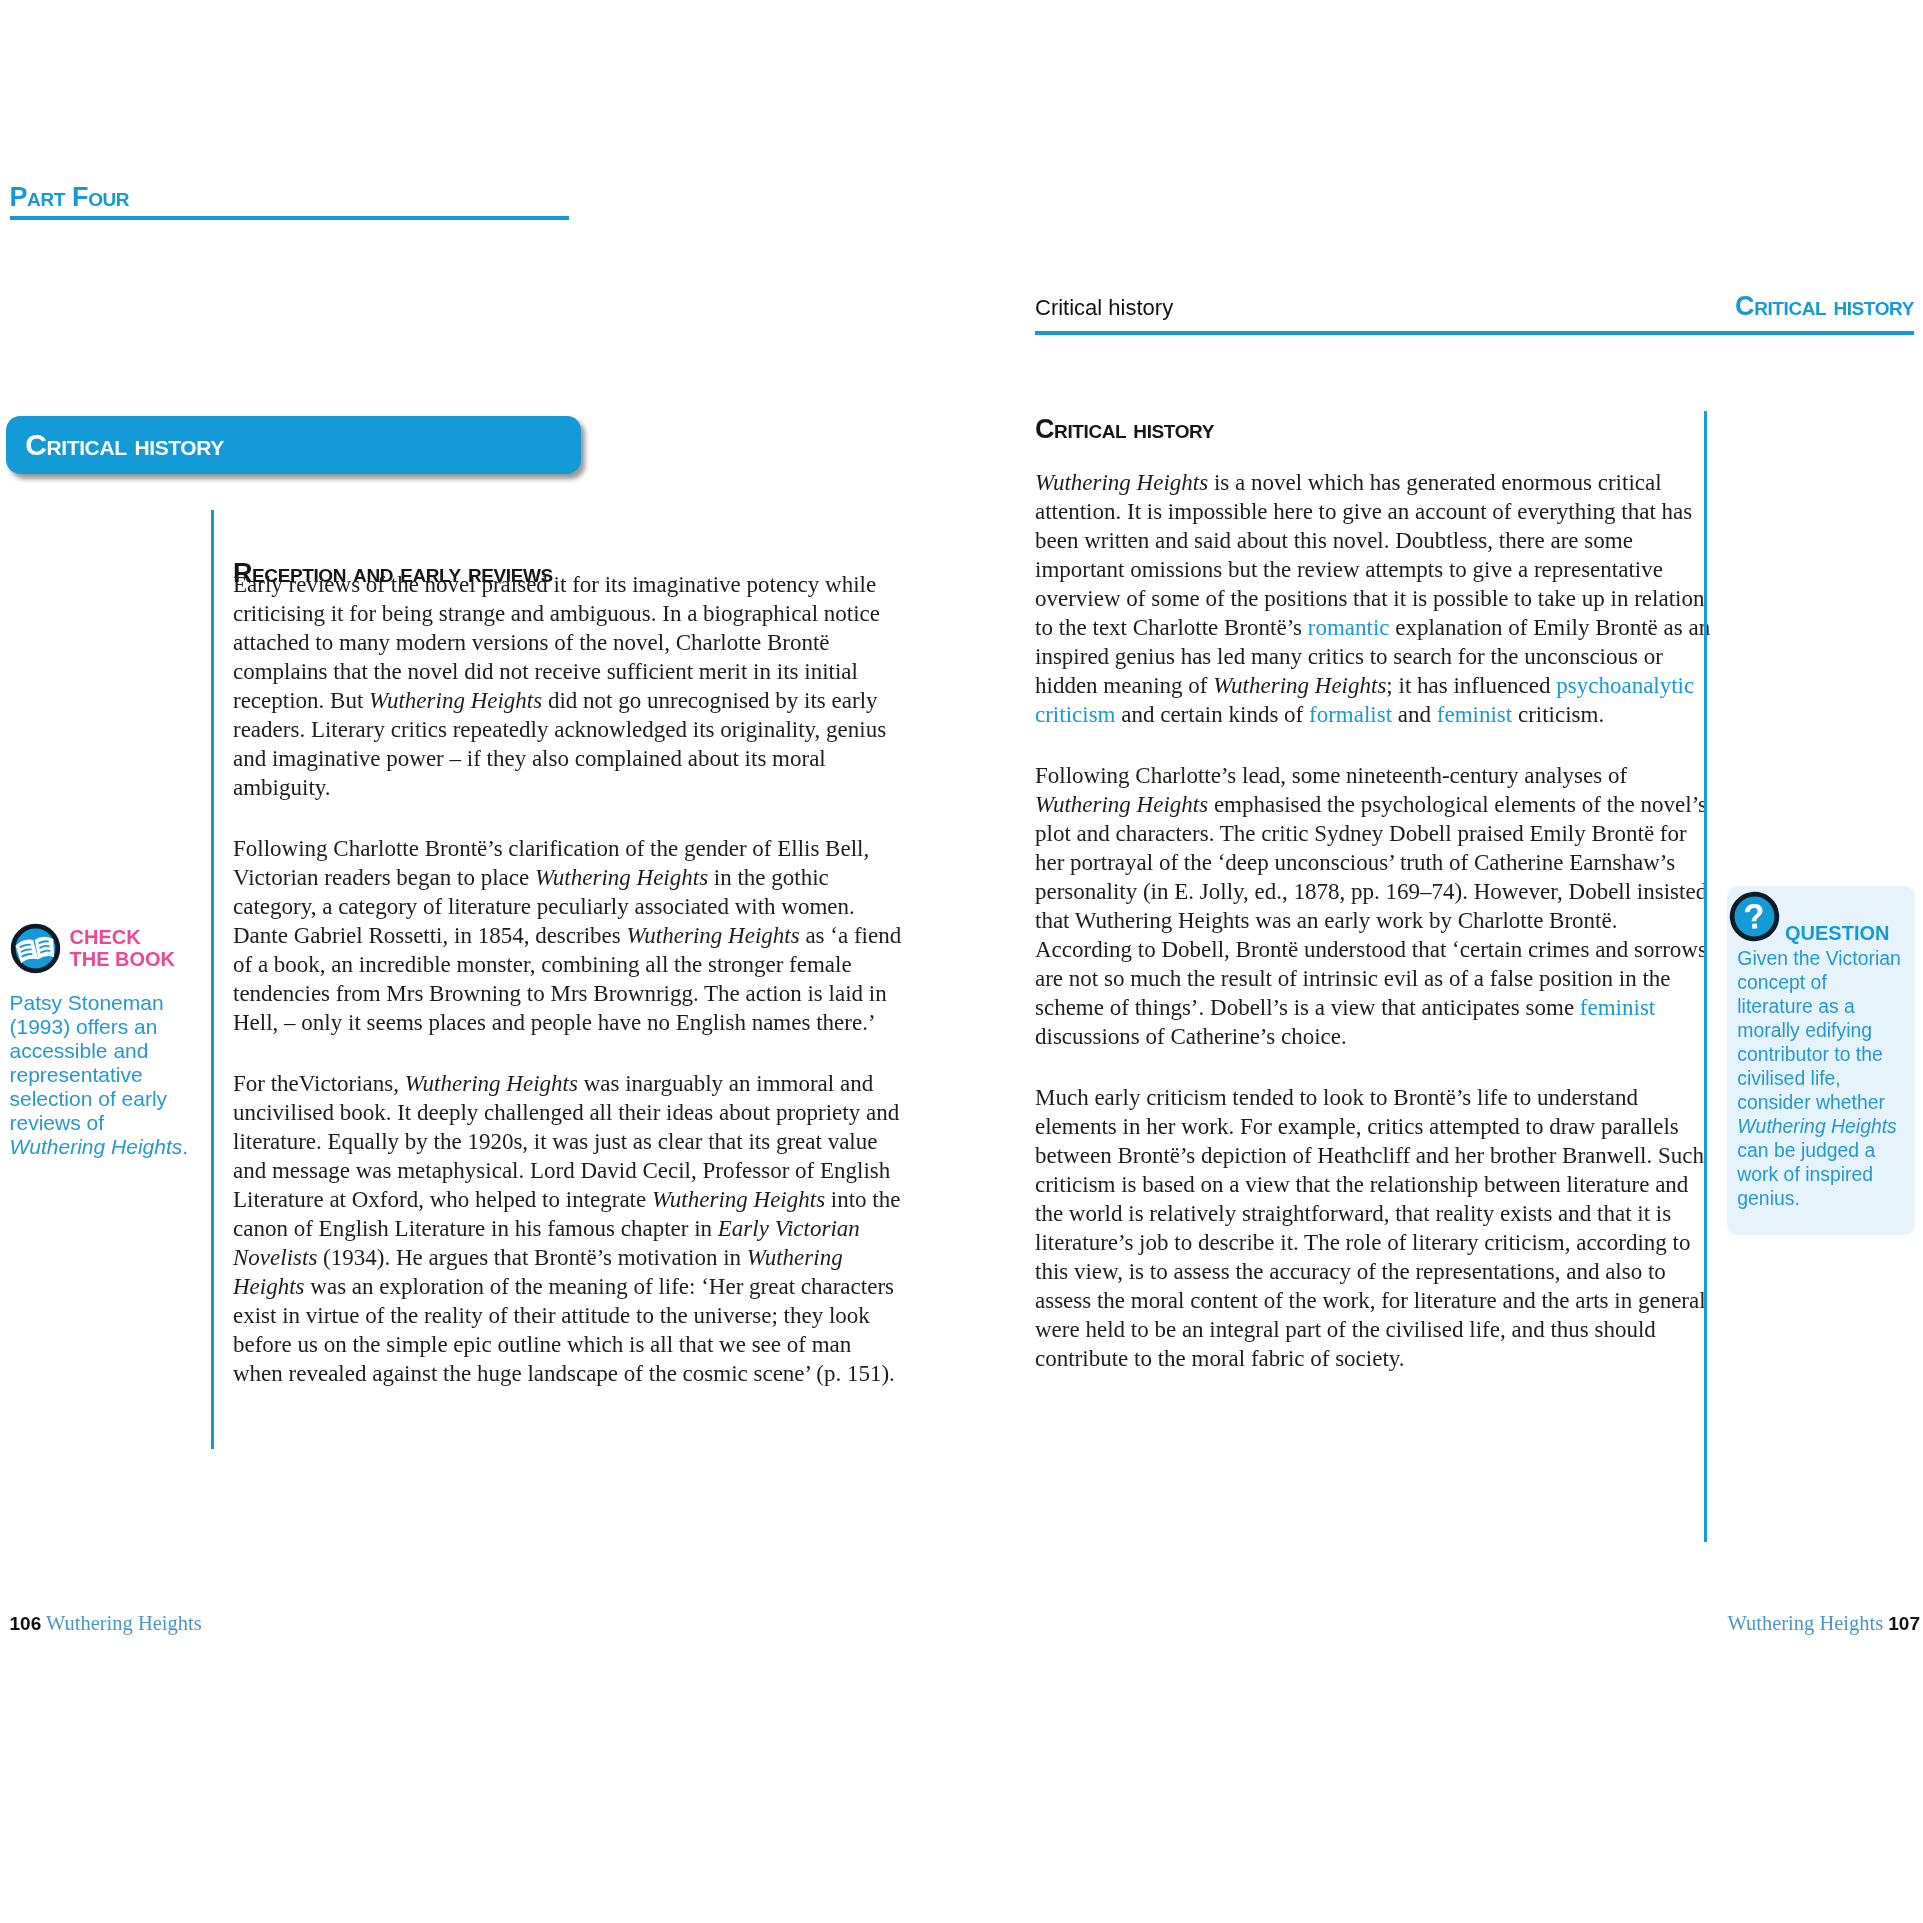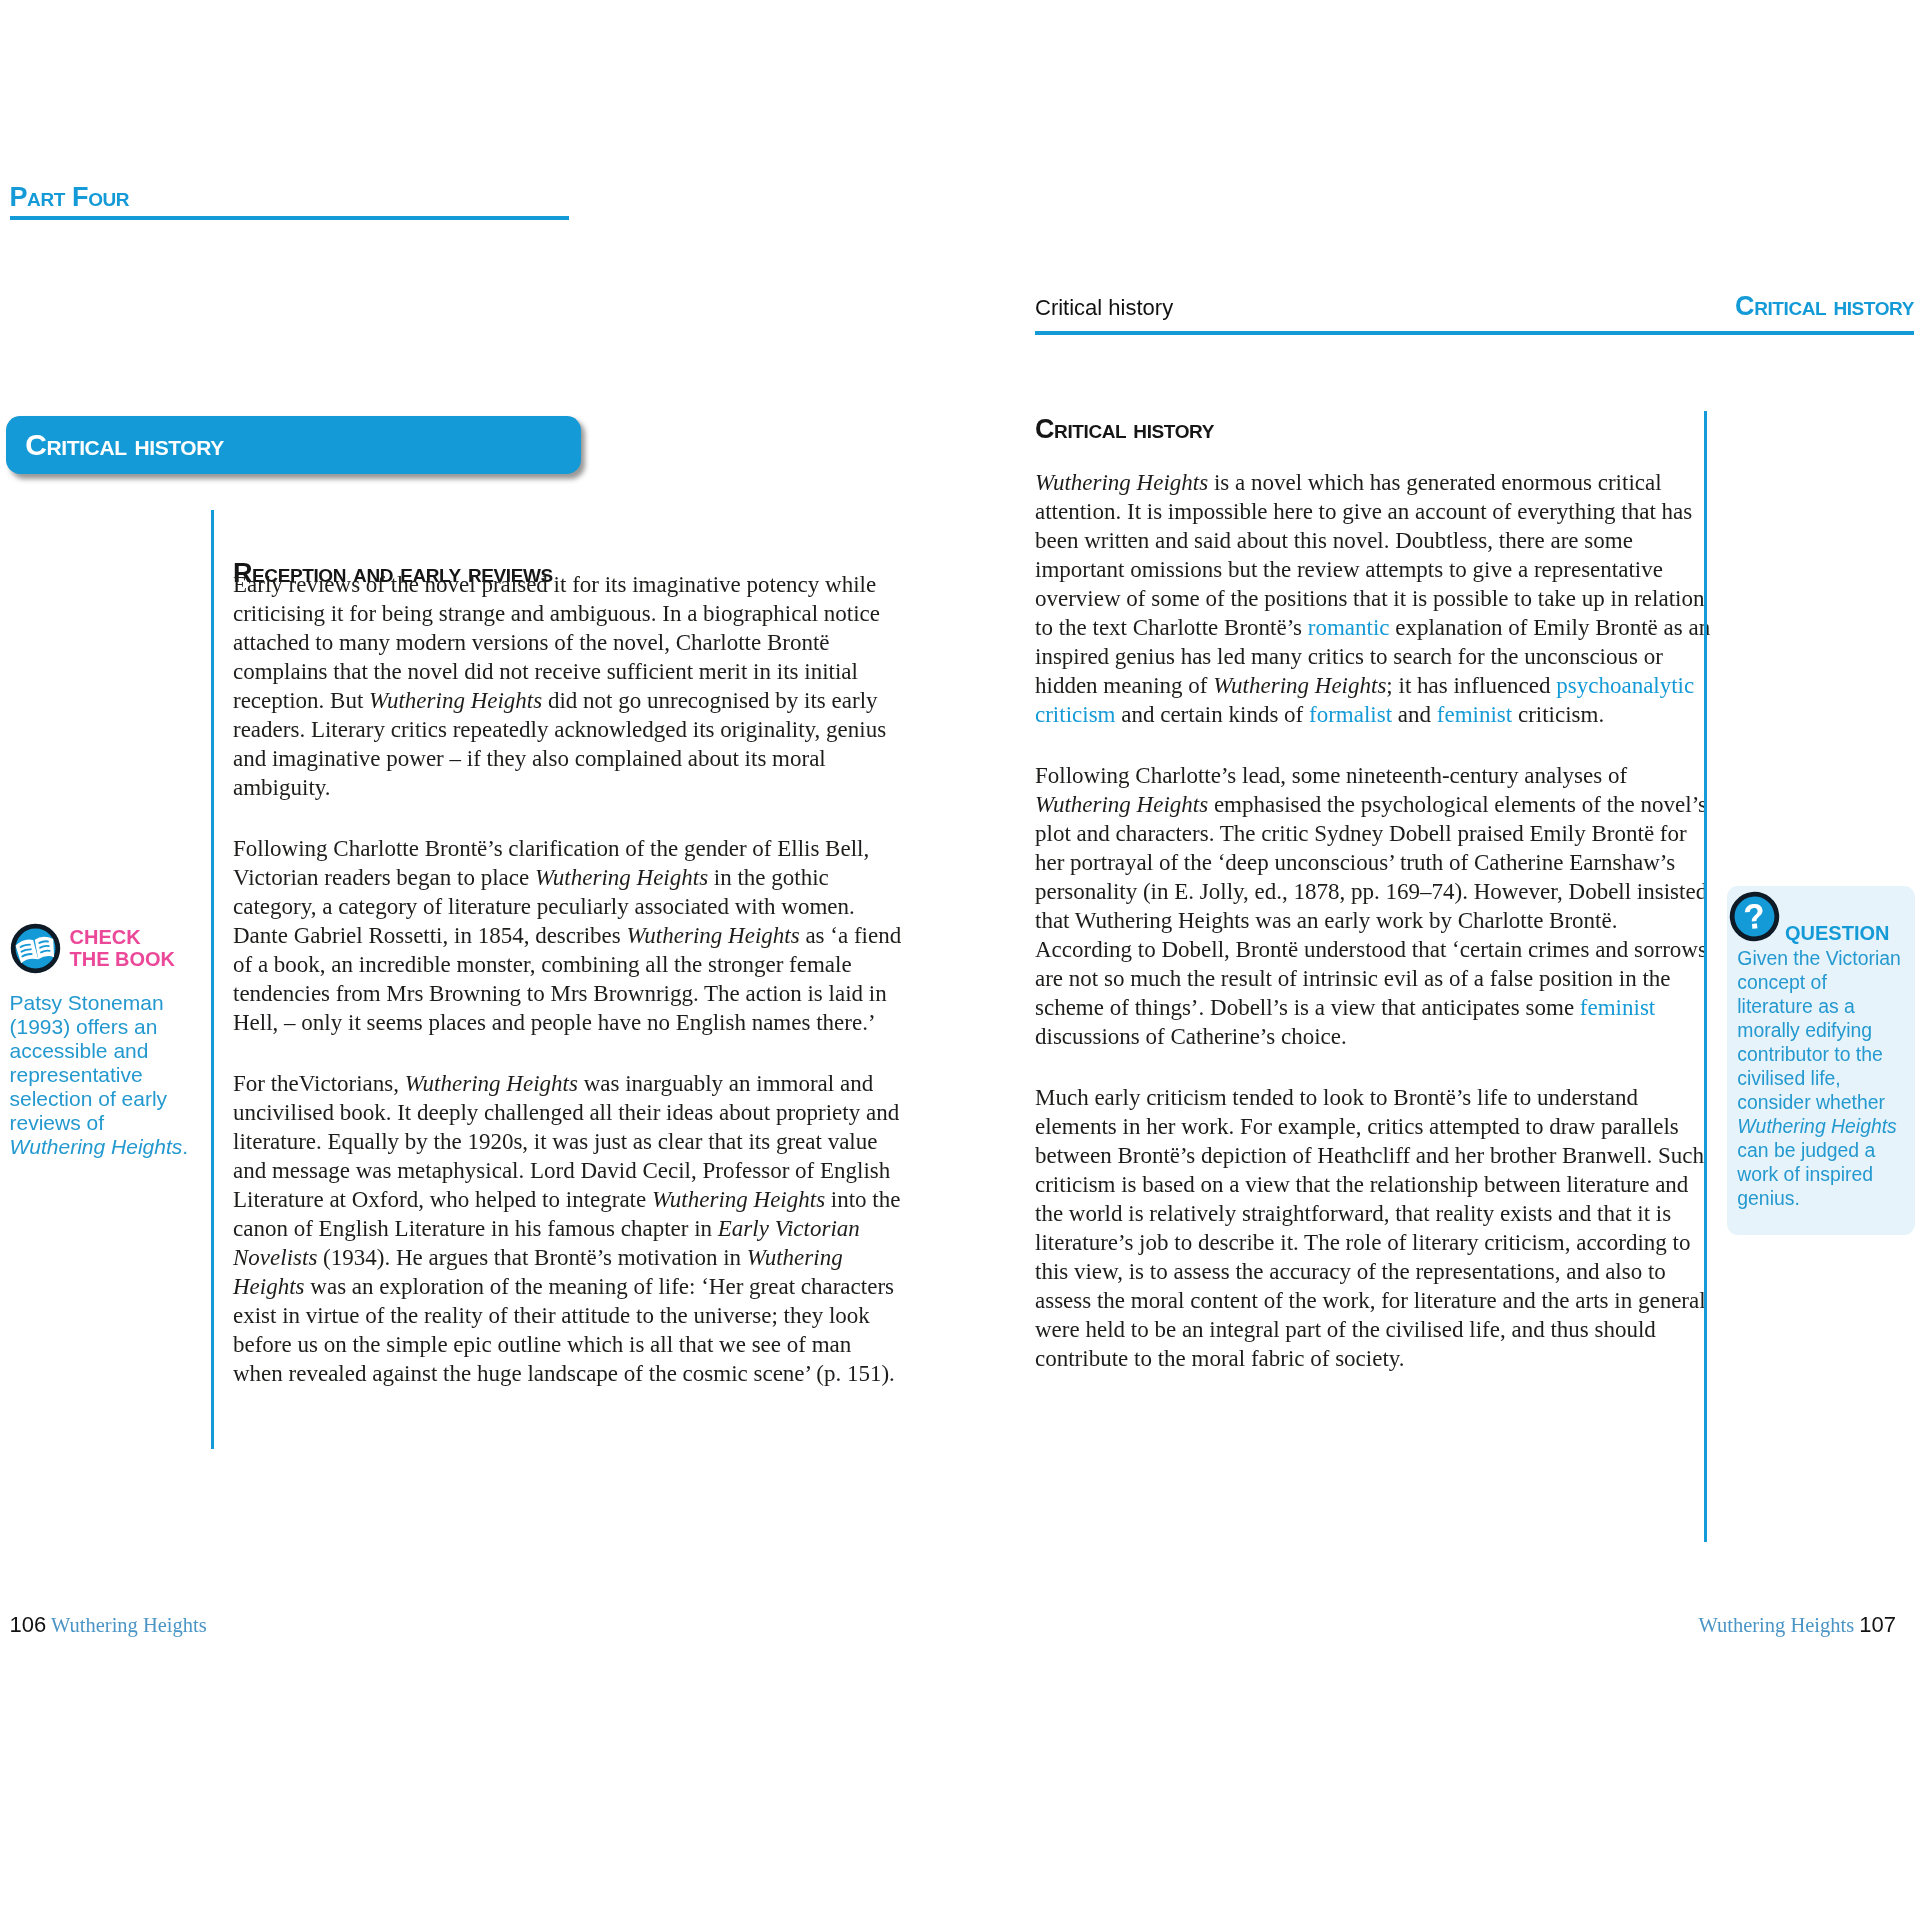--- a/index.html
+++ b/index.html
@@ -49,22 +49,22 @@
     position:absolute;left:1727px;top:886px;width:188px;min-height:349px;
     background:#e7f3fb;border-radius:11px;
   }
   .qb-icon{position:absolute;left:1.6px;top:4.7px;width:51px;height:51px;transform:rotate(-6deg);}
   .qb-label{position:absolute;left:58px;top:36px;font-size:20px;font-weight:bold;color:#149ad6;}
   .qb-body{position:absolute;left:10.3px;top:60px;width:168px;font-size:19.4px;line-height:24px;color:#2499cf;}
 
   
   .footer{position:absolute;top:1612px;font-size:20.5px;}
   #footer-left{left:9.5px;}
-  #footer-right{right:28px;text-align:right;}
-  .pagenum{font-family:"Liberation Sans",sans-serif;font-weight:normal;font-size:22px;color:#111;}
+  #footer-right{right:4px;text-align:right;}
+  .pagenum{font-family:"Liberation Sans",sans-serif;font-weight:bold;font-size:19px;color:#111;}
   .foot-title{color:#4a95c5;}
 </style>
 </head>
 <body>
 
 <div id="spread">
 
   <div class="part-header smallcaps">Part Four</div>
   <div class="rule-left"></div>
 

